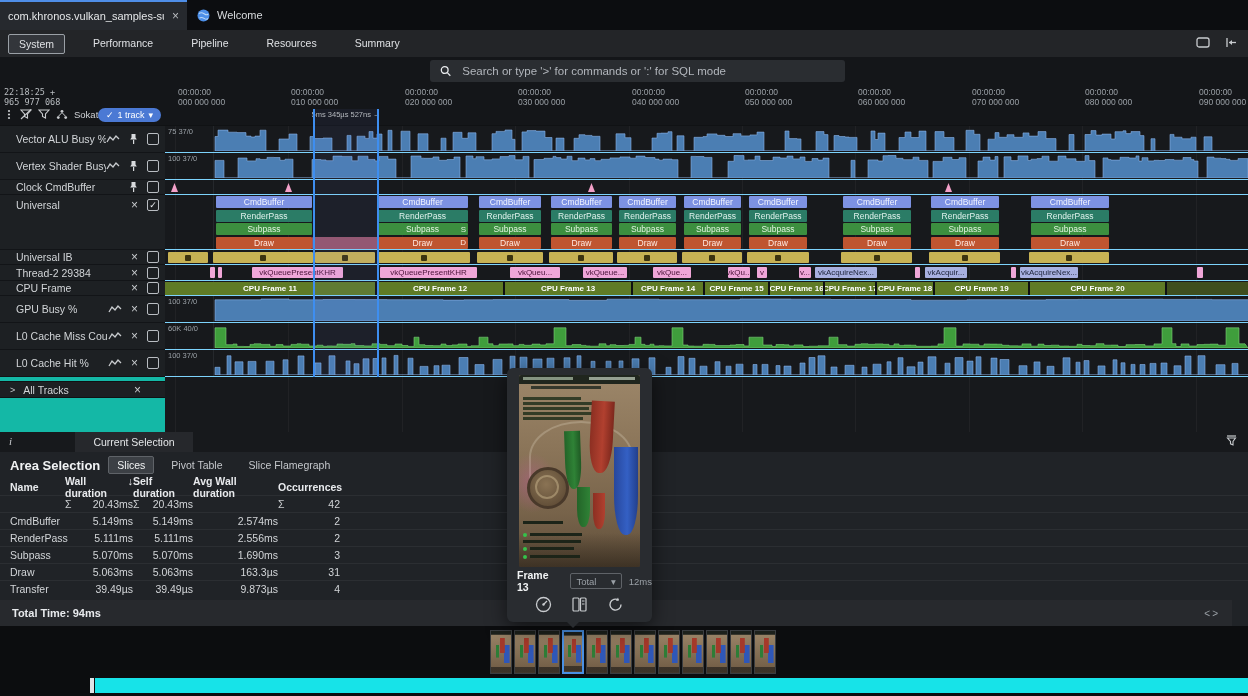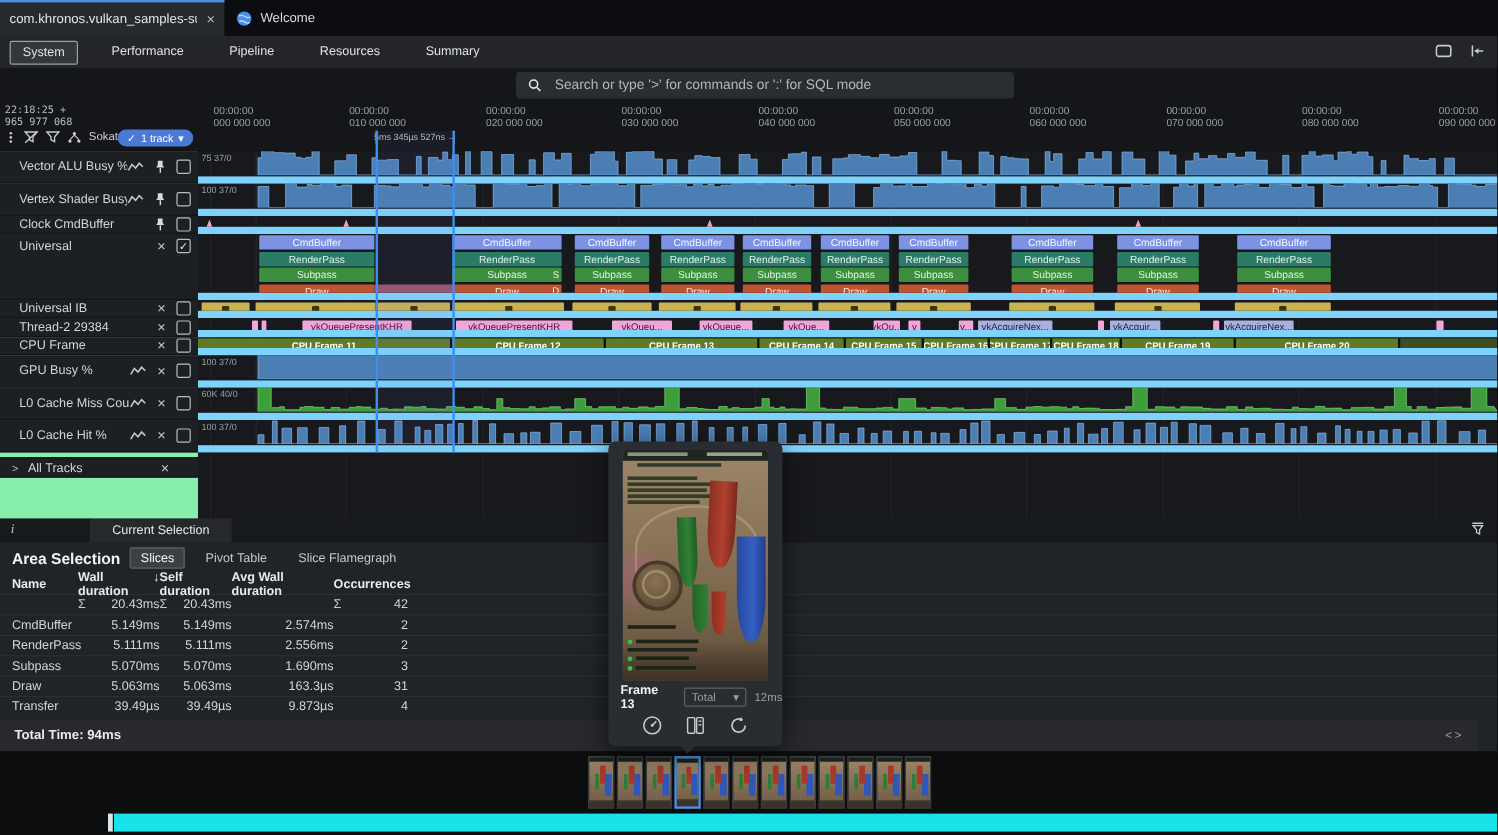--- a/index.html
+++ b/index.html
@@ -21,21 +21,21 @@
   .nav-icons{position:absolute;right:10px;top:6px;display:flex;gap:14px;}
   
   .searchrow{position:absolute;left:0;top:57px;right:0;height:28px;background:#141619;}
   .searchbox{position:absolute;left:430px;top:3px;width:415px;height:22px;background:#2a2d31;
     border-radius:3px;display:flex;align-items:center;gap:9px;padding:0 10px;box-sizing:border-box;}
   .searchbox input{background:transparent;border:none;outline:none;color:#c6cacf;font-size:11.5px;
     width:100%;font-family:"Liberation Sans",sans-serif;}
   .searchbox input::placeholder{color:#b2b6bc;}
   
   #tl{position:absolute;left:0;top:85px;width:1248px;height:347px;background:#17191c;}
-  #tl-left{position:absolute;left:0;top:0;width:165px;height:347px;background:#86efac;z-index:4;}
+  #tl-left{position:absolute;left:0;top:0;width:165px;height:347px;background:#14b8a6;z-index:4;}
   #clockbox{height:41px;box-sizing:border-box;background:#141619;border-bottom:1px solid #101214;position:relative;}
   .clockline{font-family:"DejaVu Sans Mono",monospace;font-size:8.5px;color:#b8bcc0;padding-left:4px;line-height:10px;}
   .clockline:first-child{padding-top:2px;}
   .lefticons{position:absolute;left:4px;top:24px;display:flex;align-items:center;gap:6px;}
   .devlbl{font-size:9.5px;color:#cfd2d6;}
   .pill{position:absolute;right:4px;top:23px;background:#4b79d4;color:#fff;border-radius:9px;
     font-size:9px;padding:2px 8px;display:flex;align-items:center;gap:4px;white-space:nowrap;}
   .trow{display:flex;align-items:center;box-sizing:border-box;border-bottom:1px solid #121417;
     padding:0 6px 0 16px;font-size:10.5px;color:#d2d5d8;background:#1d2023;}
   .trow .nm{flex:1;white-space:nowrap;overflow:hidden;}
@@ -48,21 +48,21 @@
   #alltracks .nm{flex:1;}
   
   #tl-lane{position:absolute;left:165px;top:0;right:0;height:347px;}
   #ruler{position:absolute;left:0;top:0;right:0;height:41px;background:#141619;border-bottom:1px solid #101214;box-sizing:border-box;}
   .tick{position:absolute;top:2px;font-size:8.5px;line-height:10px;color:#9aa0a6;white-space:nowrap;}
   #selnote{position:absolute;top:24px;height:11px;border-left:1px solid #9aa0a6;border-right:1px solid #9aa0a6;
     font-size:7.5px;color:#b5b9be;display:flex;align-items:center;justify-content:center;white-space:nowrap;z-index:3;}
   .gridline{position:absolute;top:41px;bottom:0;width:1px;background:rgba(255,255,255,0.045);z-index:0;}
   #gutterline{position:absolute;left:48px;top:41px;height:251px;width:1px;background:#25282c;z-index:0;}
   #lane-rows{position:absolute;left:0;top:41px;right:0;z-index:1;}
-  .lrow{position:relative;box-sizing:border-box;border-bottom:6px solid #7dd3fc;overflow:hidden;}
+  .lrow{position:relative;box-sizing:border-box;border-bottom:1px solid #7dd3fc;overflow:hidden;}
   .cval{position:absolute;left:3px;top:1px;font-size:7.5px;color:#9aa0a6;z-index:2;white-space:nowrap;}
   .lrow svg{position:absolute;left:0;bottom:1px;display:block;}
   .uslice{position:absolute;height:12px;border-radius:1px;display:flex;align-items:center;justify-content:center;
     font-size:8.5px;white-space:nowrap;overflow:hidden;}
   .u0{background:#7d92e3;color:#f2f5ff;}
   .u1{background:#2b7c66;color:#dff2ec;}
   .u2{background:#3c8f3f;color:#e2f4e2;}
   .u3{background:#bf5530;color:#ffe9e0;}
   .u3dim{background:#96566b;}
   .utag{position:absolute;right:2px;font-size:8px;}

